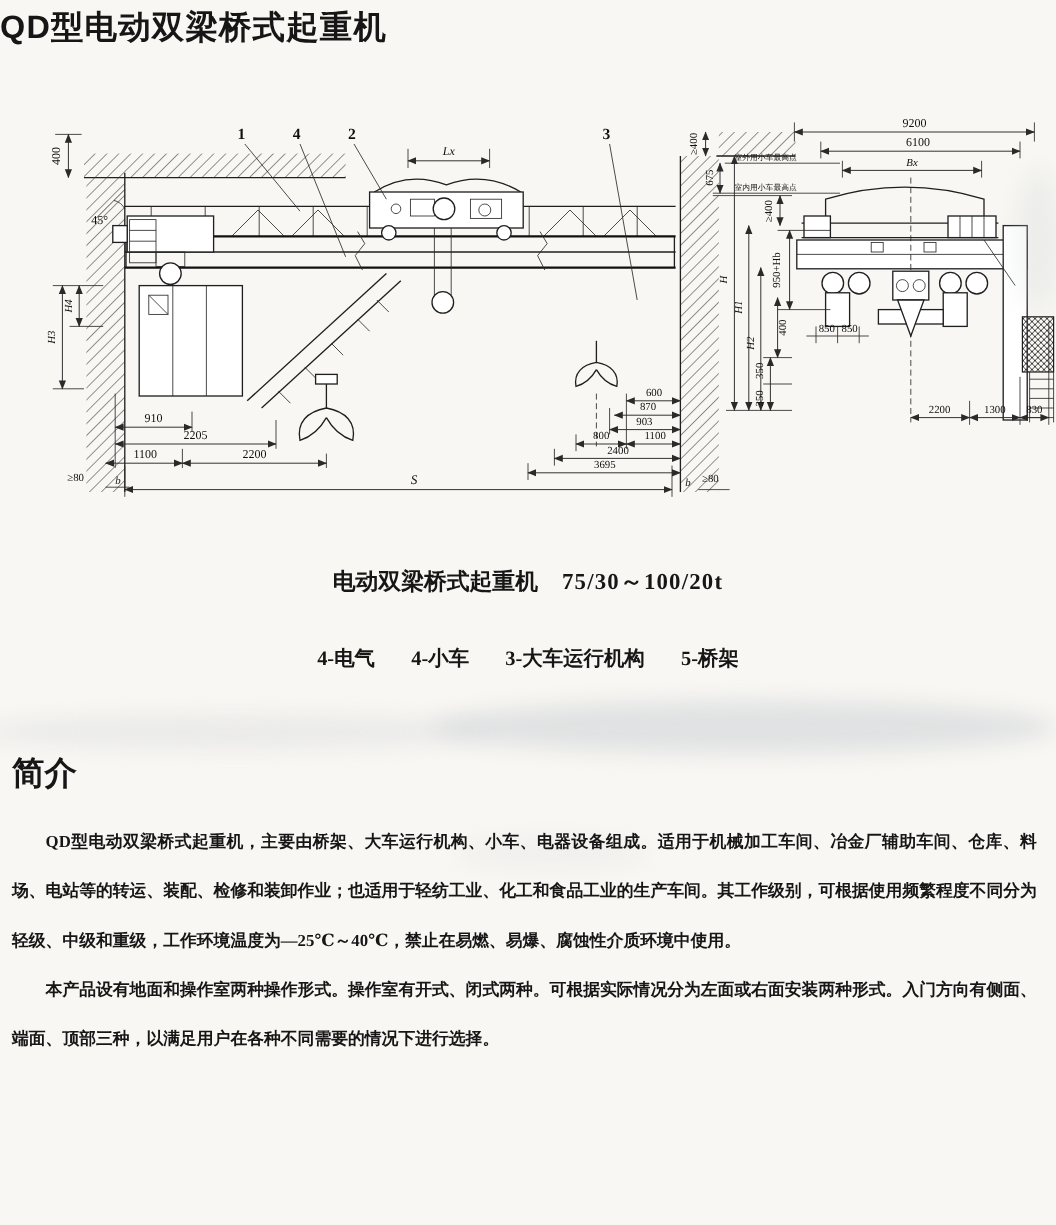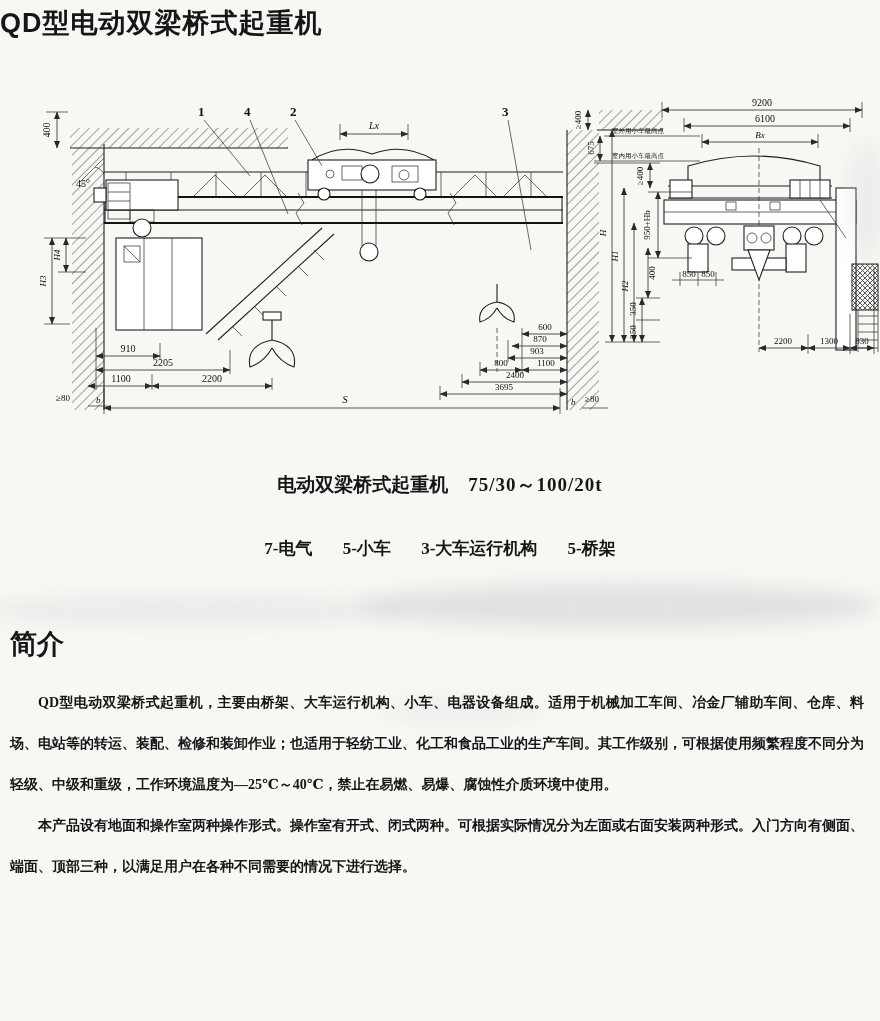--- a/index.html
+++ b/index.html
@@ -361,22 +361,22 @@
       </g>
     </g>
   </svg>
   </div>
 
   <div class="caption">
     <span>电动双梁桥式起重机</span><span class="spec">75/30～100/20t</span>
   </div>
 
   <div class="legend">
-    <span>7-电气</span>
-    <span>5-小车</span>
+    <span>4-电气</span>
+    <span>4-小车</span>
     <span>3-大车运行机构</span>
     <span>5-桥架</span>
   </div>
 
   <div class="smudge s1"></div>
   <div class="smudge s2"></div>
   <div class="smudge s3"></div>
   <div class="smudge s4"></div>
 
   <div class="intro-h">简介</div>

